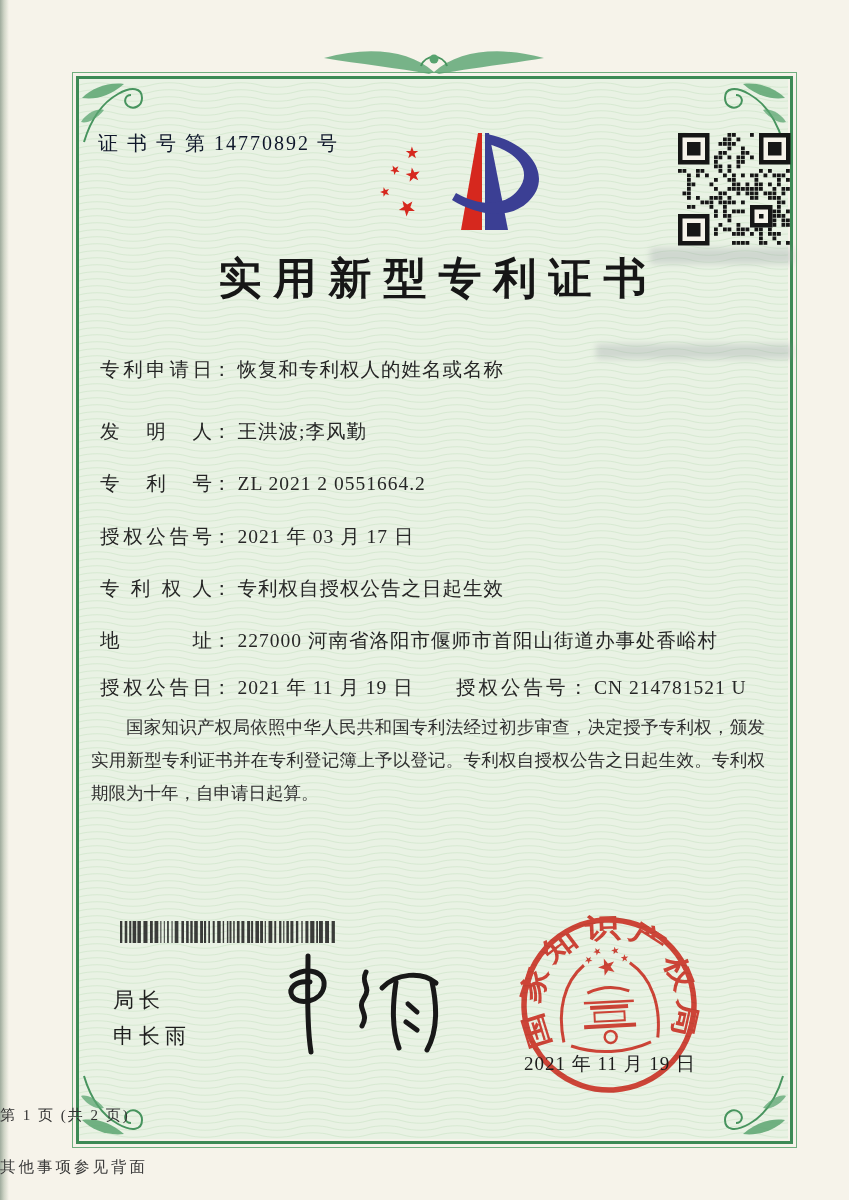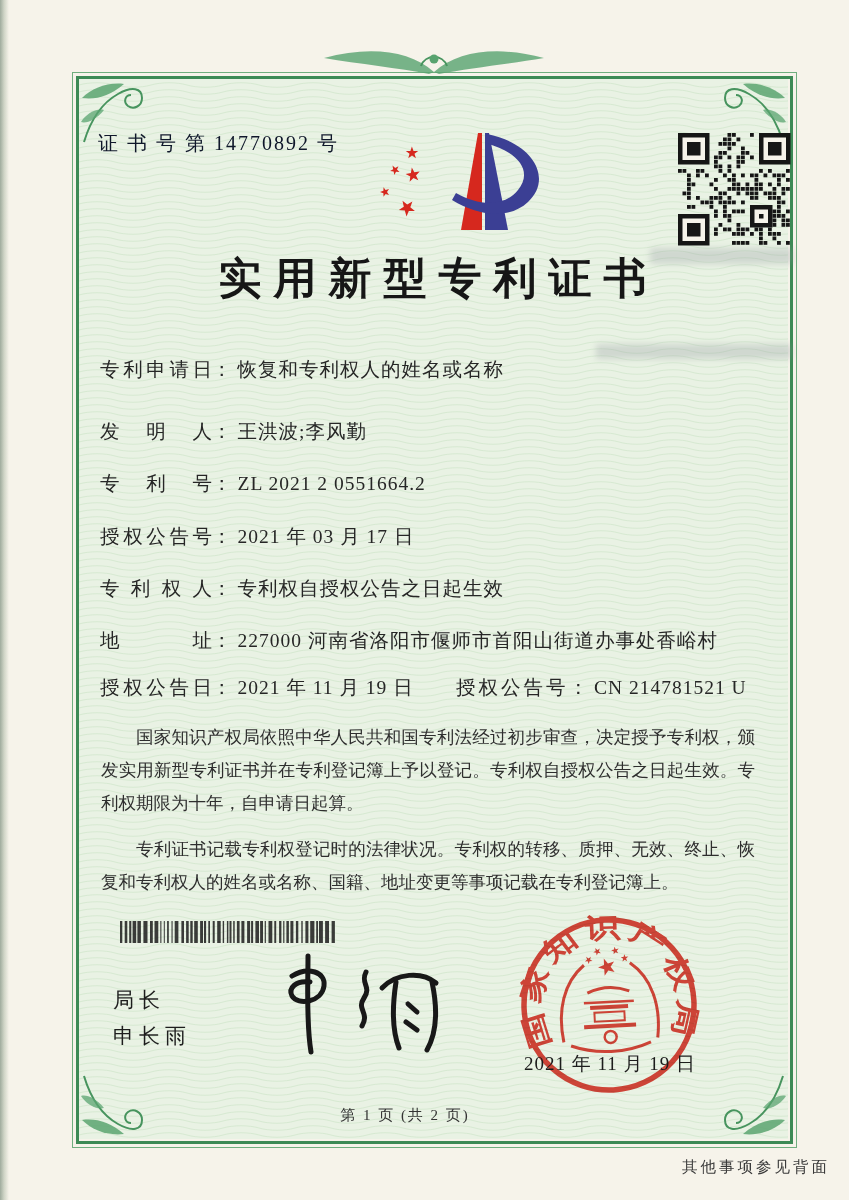--- a/index.html
+++ b/index.html
@@ -33,31 +33,31 @@
     font-size:43px;font-weight:bold;letter-spacing:12px;padding-left:28px;
     box-sizing:border-box;color:#161616}
   .row{position:absolute;left:100px;font-size:19.5px;white-space:nowrap;color:#262626}
   .flabel{display:inline-block;width:112px;text-align:justify;text-align-last:justify;vertical-align:bottom}
   .fcolon{margin-right:6px}
   .fvalue{letter-spacing:1px}
   .grant-no{position:absolute;left:356px;top:0;white-space:nowrap}
   .grant-no .gl{letter-spacing:3px}
   .paras{position:absolute;left:88px;top:708px;width:680px;font-size:17.5px;
     line-height:33px;color:#2e2e2e;text-align:justify}
-  .paras p{margin:13px;text-indent:2em}
+  .paras p{margin:3px;text-indent:2em}
   .barcode{position:absolute;left:120px;top:921px;width:216px;height:22px;opacity:.85}
   .director{position:absolute;left:113px;top:982px;font-size:21px;letter-spacing:5px;
     line-height:36px;color:#1d1d1d}
   .signature{position:absolute;left:246px;top:946px;width:218px;height:120px}
   .seal{position:absolute;left:516px;top:912px;width:186px;height:186px;
     transform:rotate(-3deg);opacity:.92;mix-blend-mode:multiply}
   .seal-date{position:absolute;left:524px;top:1051px;font-size:19px;letter-spacing:1px;color:#1c1c1c}
-  .page-note{position:absolute;left:0;top:1106px;width:810px;text-align:center;
+  .page-note{position:absolute;left:0;top:1106px;width:810px;
     font-size:15px;letter-spacing:2px;color:#333}
-  .back-note{position:absolute;left:0;top:1157px;width:830px;text-align:right;
+  .back-note{position:absolute;left:0;top:1157px;width:830px;text-align:left;
     font-size:15.5px;letter-spacing:3px;color:#3a3a3a}
   .smudge{position:absolute;background:#8e949c;filter:blur(3px);opacity:.28;border-radius:3px}
   .smudge.a{left:650px;top:248px;width:143px;height:16px}
   .smudge.b{left:596px;top:344px;width:196px;height:15px}
 </style>
 </head>
 <body>
 
 <div class="scan-edge"></div>
 
@@ -485,21 +485,20 @@
 <div class="row" style="top:627px">
   <span class="flabel">地址</span><span class="fcolon">：</span><span class="fvalue">227000 河南省洛阳市偃师市首阳山街道办事处香峪村</span>
 </div>
 <div class="row" style="top:674px">
   <span class="flabel">授权公告日</span><span class="fcolon">：</span><span class="fvalue">2021 年 11 月 19 日</span>
   <span class="grant-no"><span class="gl">授权公告号</span><span class="fcolon">：</span><span class="fvalue">CN 214781521 U</span></span>
 </div>
 
 <div class="paras">
   <p>国家知识产权局依照中华人民共和国专利法经过初步审查，决定授予专利权，颁发实用新型专利证书并在专利登记簿上予以登记。专利权自授权公告之日起生效。专利权期限为十年，自申请日起算。</p>
-  <p>专利证书记载专利权登记时的法律状况。专利权的转移、质押、无效、终止、恢复和专利权人的姓名或名称、国籍、地址变更等事项记载在专利登记簿上。</p>
 </div>
 
 <svg class="barcode" id="barcode" viewBox="0 0 216 22">
     <rect x="0.0" y="0" width="2.3" height="22" fill="#1c1c1c"></rect>
     <rect x="4.7" y="0" width="2.6" height="22" fill="#1c1c1c"></rect>
     <rect x="9.2" y="0" width="2.1" height="22" fill="#1c1c1c"></rect>
     <rect x="12.6" y="0" width="3.6" height="22" fill="#1c1c1c"></rect>
     <rect x="17.4" y="0" width="3.5" height="22" fill="#1c1c1c"></rect>
     <rect x="23.4" y="0" width="4.1" height="22" fill="#1c1c1c"></rect>
     <rect x="30.0" y="0" width="2.8" height="22" fill="#1c1c1c"></rect>

